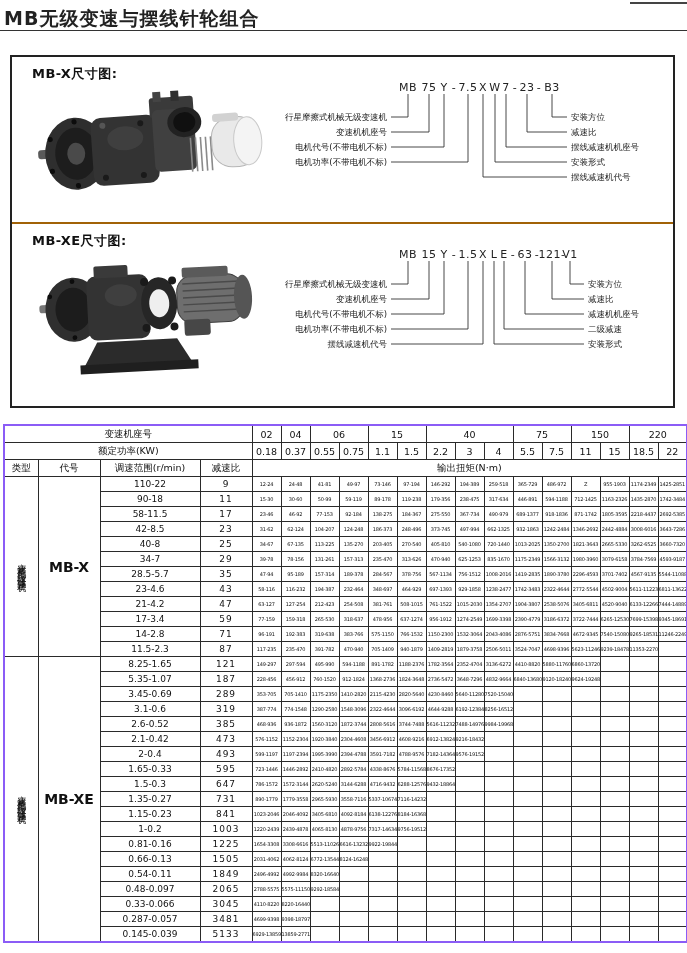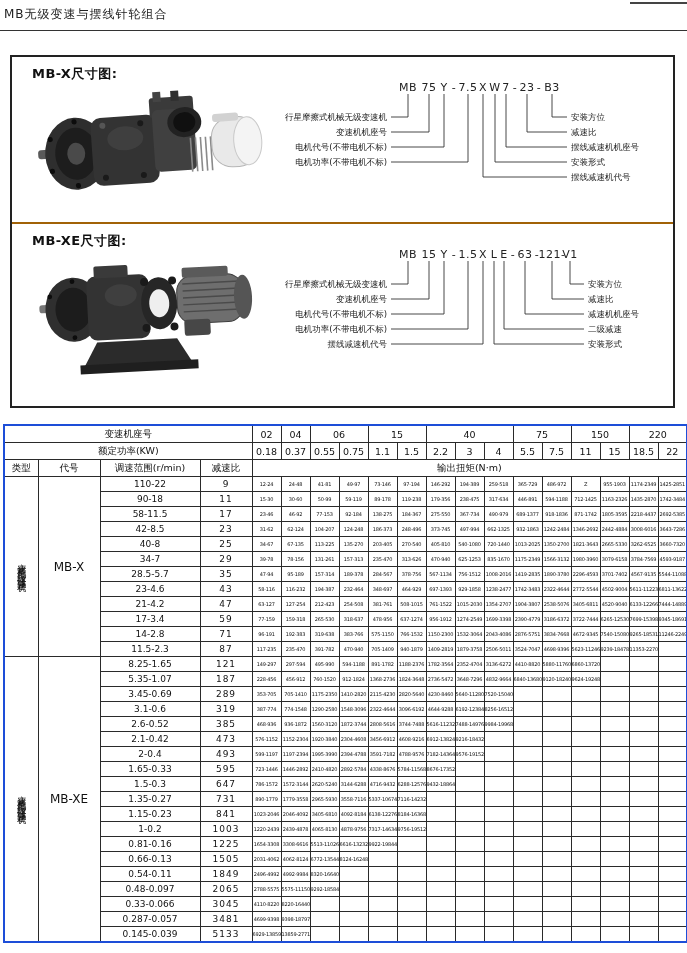--- a/index.html
+++ b/index.html
@@ -2,21 +2,21 @@
 <html><head>
 <meta charset="utf-8">
 <style>
   html,body{margin:0;padding:0;}
   body{
     width:687px;height:953px;background:#ffffff;position:relative;
     font-family:"DejaVu Sans",sans-serif;color:#1a1a1a;overflow:hidden;
   }
   .topline{position:absolute;top:2px;right:0;width:57px;height:2px;background:#444;}
   .page-title{
-    position:absolute;top:6px;left:4px;font-size:12px;font-weight:normal;
+    position:absolute;top:6px;left:4px;font-size:19px;font-weight:bold;
     letter-spacing:1px;color:#222;margin:0;
   }
   .title-rule{position:absolute;top:30px;left:0;width:687px;height:1px;background:#333;}
   .dim-box{
     position:absolute;left:10px;top:55px;width:665px;height:353px;
     border:2px solid #222;box-sizing:border-box;
   }
   .dim-section{position:relative;width:100%;}
   .sec1{height:165px;}
   .sec2{height:184px;border-top:2px solid #a16207;}
@@ -33,31 +33,31 @@
   .callout path{stroke:#333;stroke-width:0.9;fill:none;}
 
   table.spec{
     position:absolute;left:3px;top:424px;width:683px;
     border-collapse:collapse;table-layout:fixed;
   }
   table.spec td{
     border:1px solid #2a2a2a;padding:0;text-align:center;vertical-align:middle;
     overflow:hidden;white-space:nowrap;color:#111;
   }
-  table.spec{border:2px solid #1d4ed8;}
+  table.spec{border:2px solid #8b5cf6;}
   thead td{height:16px;font-size:9.5px;}
   tbody td{height:14px;font-size:9.5px;}
   td.torque{font-size:5px;letter-spacing:-0.2px;color:#222;}
   td.range{font-size:9px;margin-top:43px;}
   td.ratio{font-size:9px;letter-spacing:1px;}
   td.typecell{
     writing-mode:vertical-rl;text-orientation:upright;font-size:9px;
     letter-spacing:2px;padding:4px 0;
   }
-  td.codecell{font-size:12px;}
+  td.codecell{font-size:14px;font-weight:bold;}
 </style>
 </head>
 <body>
 
 <div class="topline"></div>
 <h1 class="page-title">MB无级变速与摆线针轮组合</h1>
 <div class="title-rule"></div>
 
 <div class="dim-box">
 

